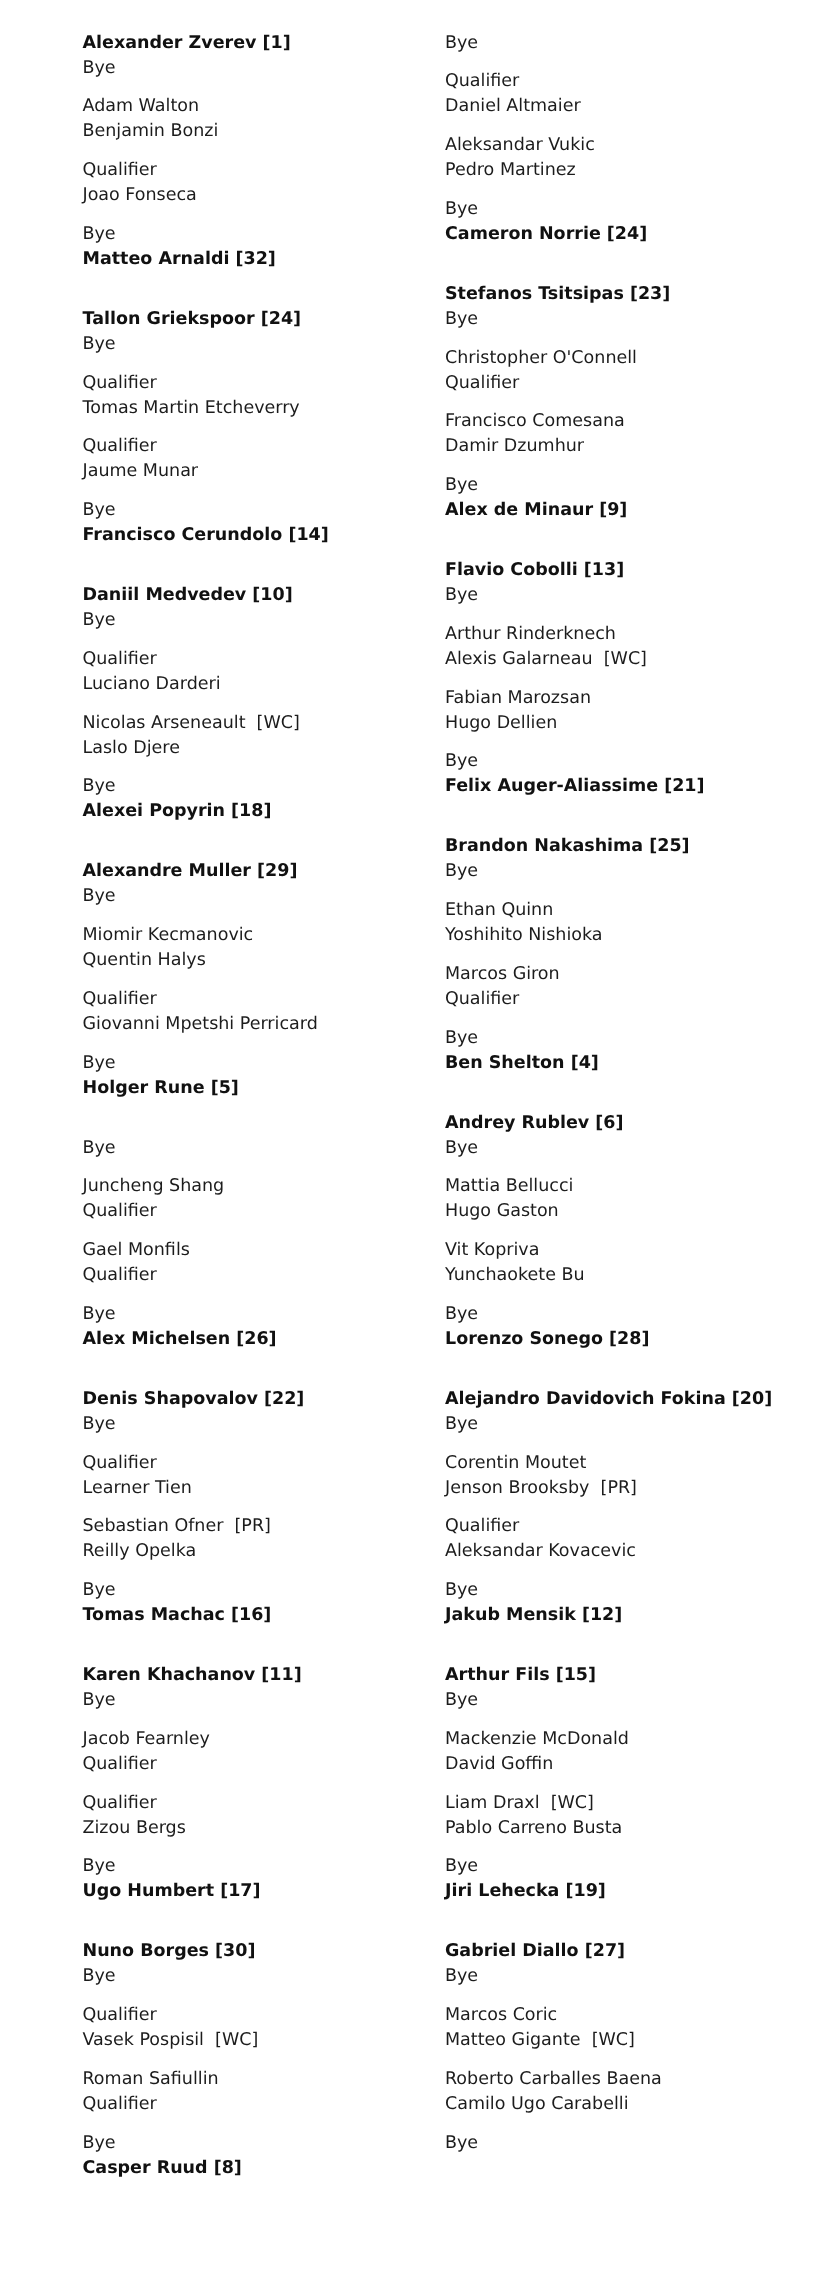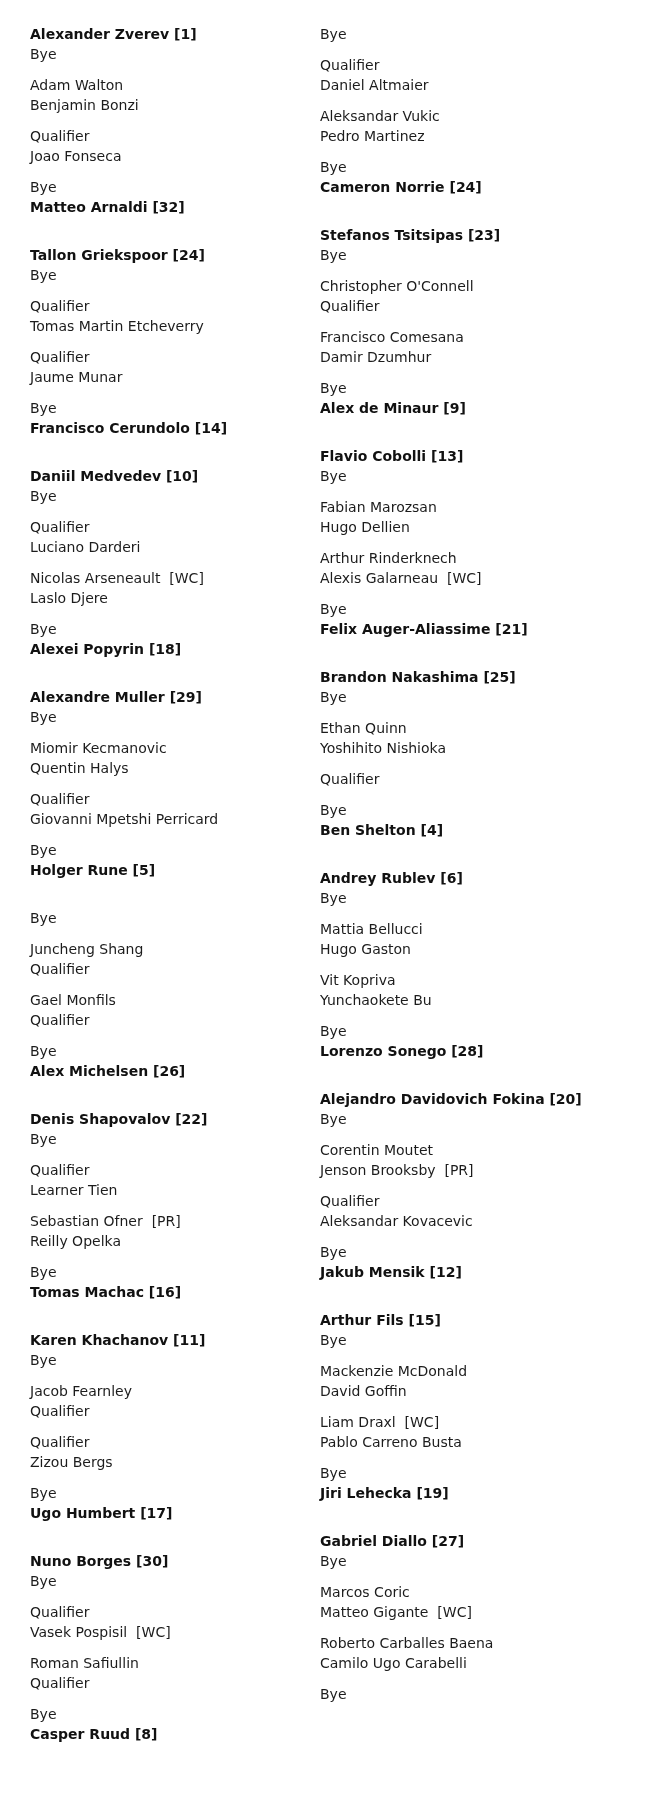--- a/index.html
+++ b/index.html
@@ -12,20 +12,21 @@
     width: 655px;
     height: 1820px;
     background: #ffffff;
     font-family: "DejaVu Sans", "Liberation Sans", sans-serif;
     font-size: 14px;
     line-height: 20px;
     color: #1c1c1c;
     overflow: hidden;
     box-sizing: border-box;
     padding-top: 24px;
+    padding-left: 36px;
   }
   .columns {
     display: flex;
     align-items: flex-start;
   }
   .col {
     box-sizing: border-box;
   }
   .col-left {
     width: 320px;
@@ -241,42 +242,43 @@
             <div class="line bye">Bye</div>
             <div class="line seed">Alex de Minaur [9]</div>
           </div>
         </div>
         <div class="section">
           <div class="pair">
             <div class="line seed">Flavio Cobolli [13]</div>
             <div class="line bye">Bye</div>
           </div>
           <div class="pair">
+            <div class="line p">Arthur Rinderknech</div>
+            <div class="line p">Alexis Galarneau  [WC]</div>
+          </div>
+          <div class="pair">
             <div class="line p">Fabian Marozsan</div>
             <div class="line p">Hugo Dellien</div>
           </div>
           <div class="pair">
-            <div class="line p">Arthur Rinderknech</div>
-            <div class="line p">Alexis Galarneau  [WC]</div>
-          </div>
-          <div class="pair">
             <div class="line bye">Bye</div>
             <div class="line seed">Felix Auger-Aliassime [21]</div>
           </div>
         </div>
         <div class="section">
           <div class="pair">
             <div class="line seed">Brandon Nakashima [25]</div>
             <div class="line bye">Bye</div>
           </div>
           <div class="pair">
             <div class="line p">Ethan Quinn</div>
             <div class="line p">Yoshihito Nishioka</div>
           </div>
           <div class="pair">
+            <div class="line p">Marcos Giron</div>
             <div class="line p">Qualifier</div>
           </div>
           <div class="pair">
             <div class="line bye">Bye</div>
             <div class="line seed">Ben Shelton [4]</div>
           </div>
         </div>
         <div class="section">
           <div class="pair">
             <div class="line seed">Andrey Rublev [6]</div>

